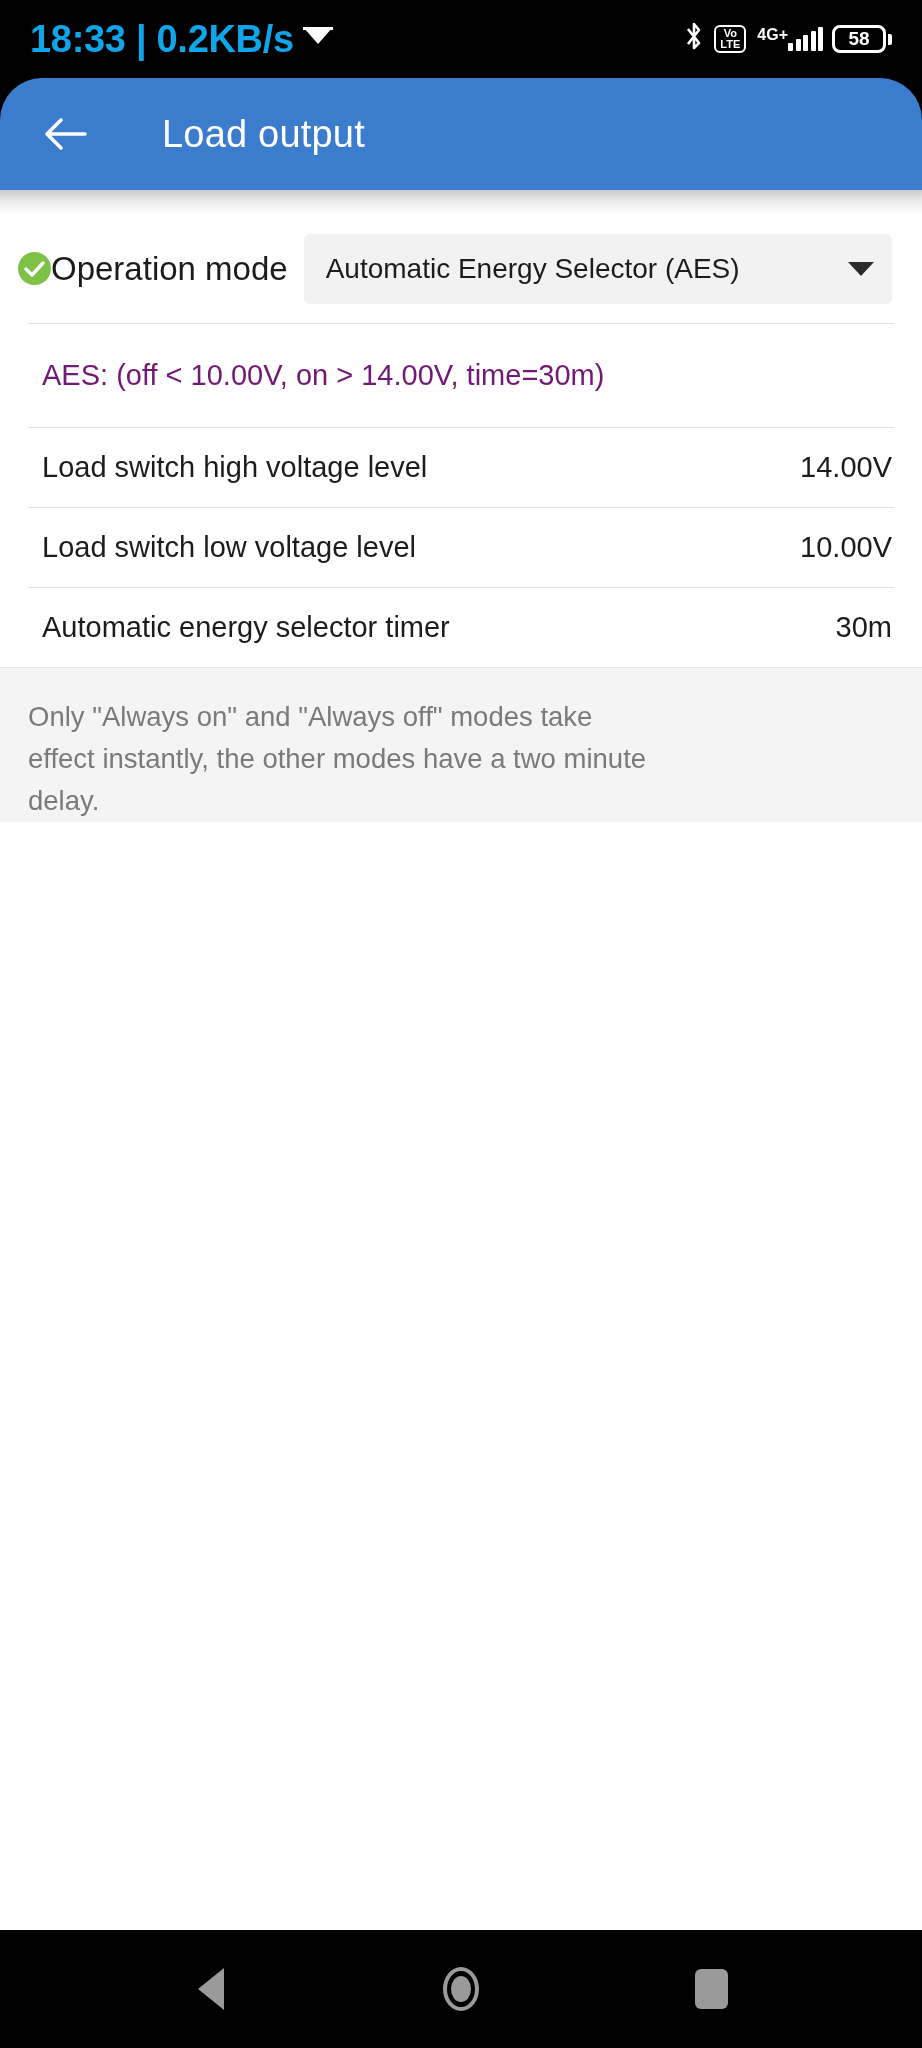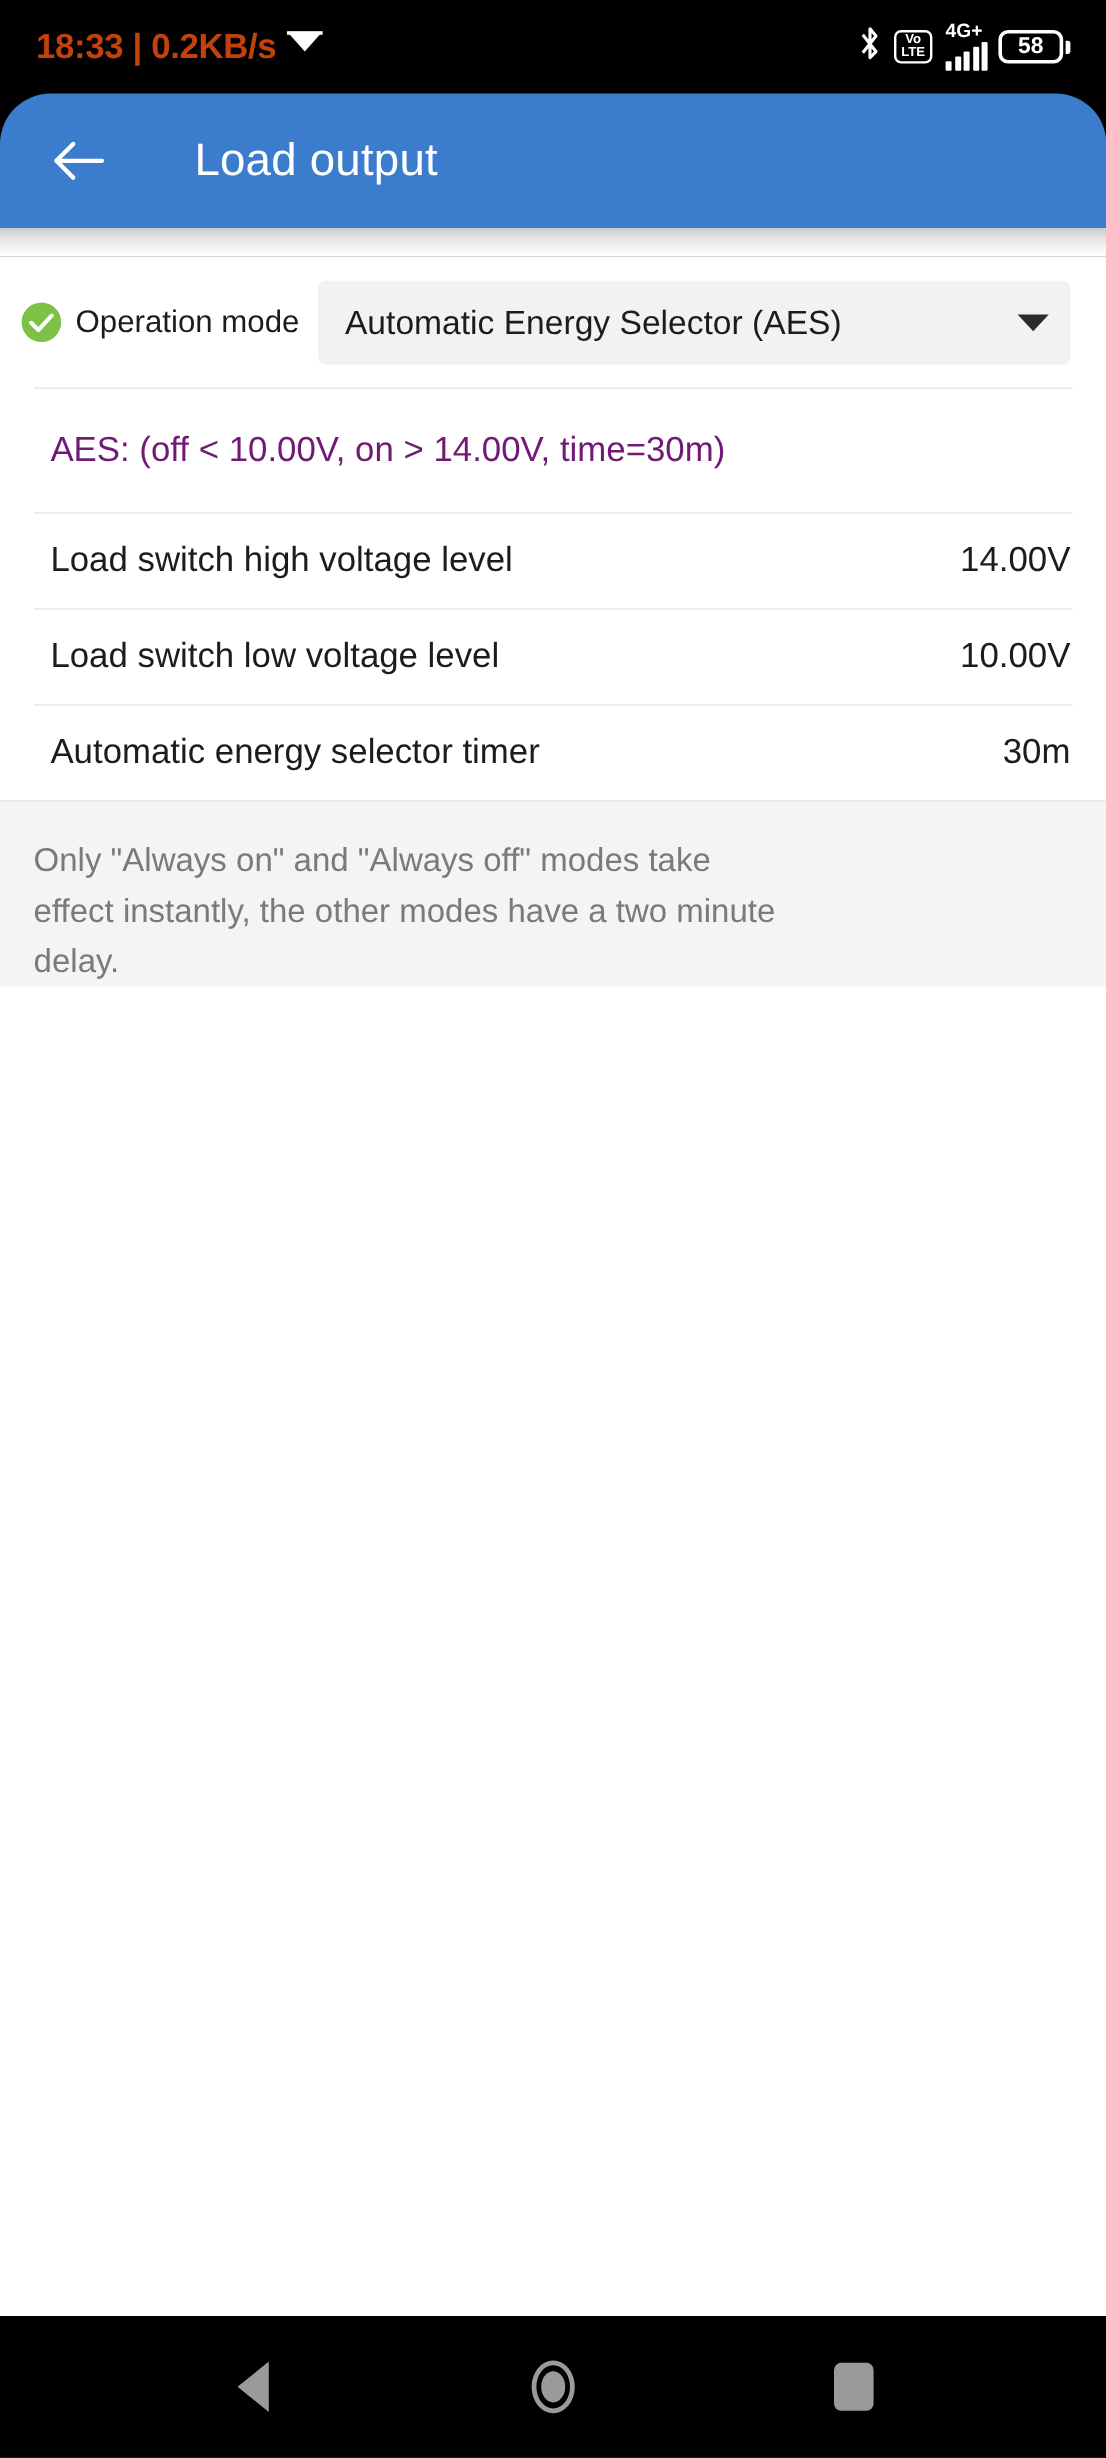--- a/index.html
+++ b/index.html
@@ -27,22 +27,22 @@
     justify-content: space-between;
     padding: 0 30px;
     box-sizing: border-box;
   }
   .status-left {
     display: flex;
     align-items: center;
     gap: 0px;
   }
   .status-clock {
-    color: #c2410c;
-    font-size: 29px;
+    color: #0ea5e9;
+    font-size: 38px;
     font-weight: bold;
     letter-spacing: -0.3px;
     white-space: nowrap;
   }
   .env-icon {
     display: inline-block;
     margin-left: 9px;
     margin-top: 3px;
   }
   .status-right {
@@ -60,21 +60,21 @@
     font-weight: bold;
     line-height: 11.5px;
     display: flex;
     flex-direction: column;
     align-items: center;
     justify-content: center;
     box-sizing: border-box;
   }
   .net-group {
     display: flex;
-    flex-direction: column;
+    flex-direction: row;
     align-items: flex-start;
     justify-content: center;
     margin-left: 2px;
     text-align: right;
   }
   .net-label {
     color: #ffffff;
     font-size: 16px;
     font-weight: bold;
     line-height: 15px;
@@ -187,23 +187,22 @@
     width: 33px;
     height: 33px;
     border-radius: 50%;
     background: #7dc246;
     display: flex;
     align-items: center;
     justify-content: center;
     flex: none;
   }
   .op-label {
-    font-size: 26px;
+    font-size: 33px;
     color: #1c1c1c;
-    margin-left: 12px;
     white-space: nowrap;
   }
   .dropdown {
     margin-left: 16px;
     flex: 1;
     height: 70px;
     background: #f2f2f2;
     border-radius: 6px;
     display: flex;
     align-items: center;

